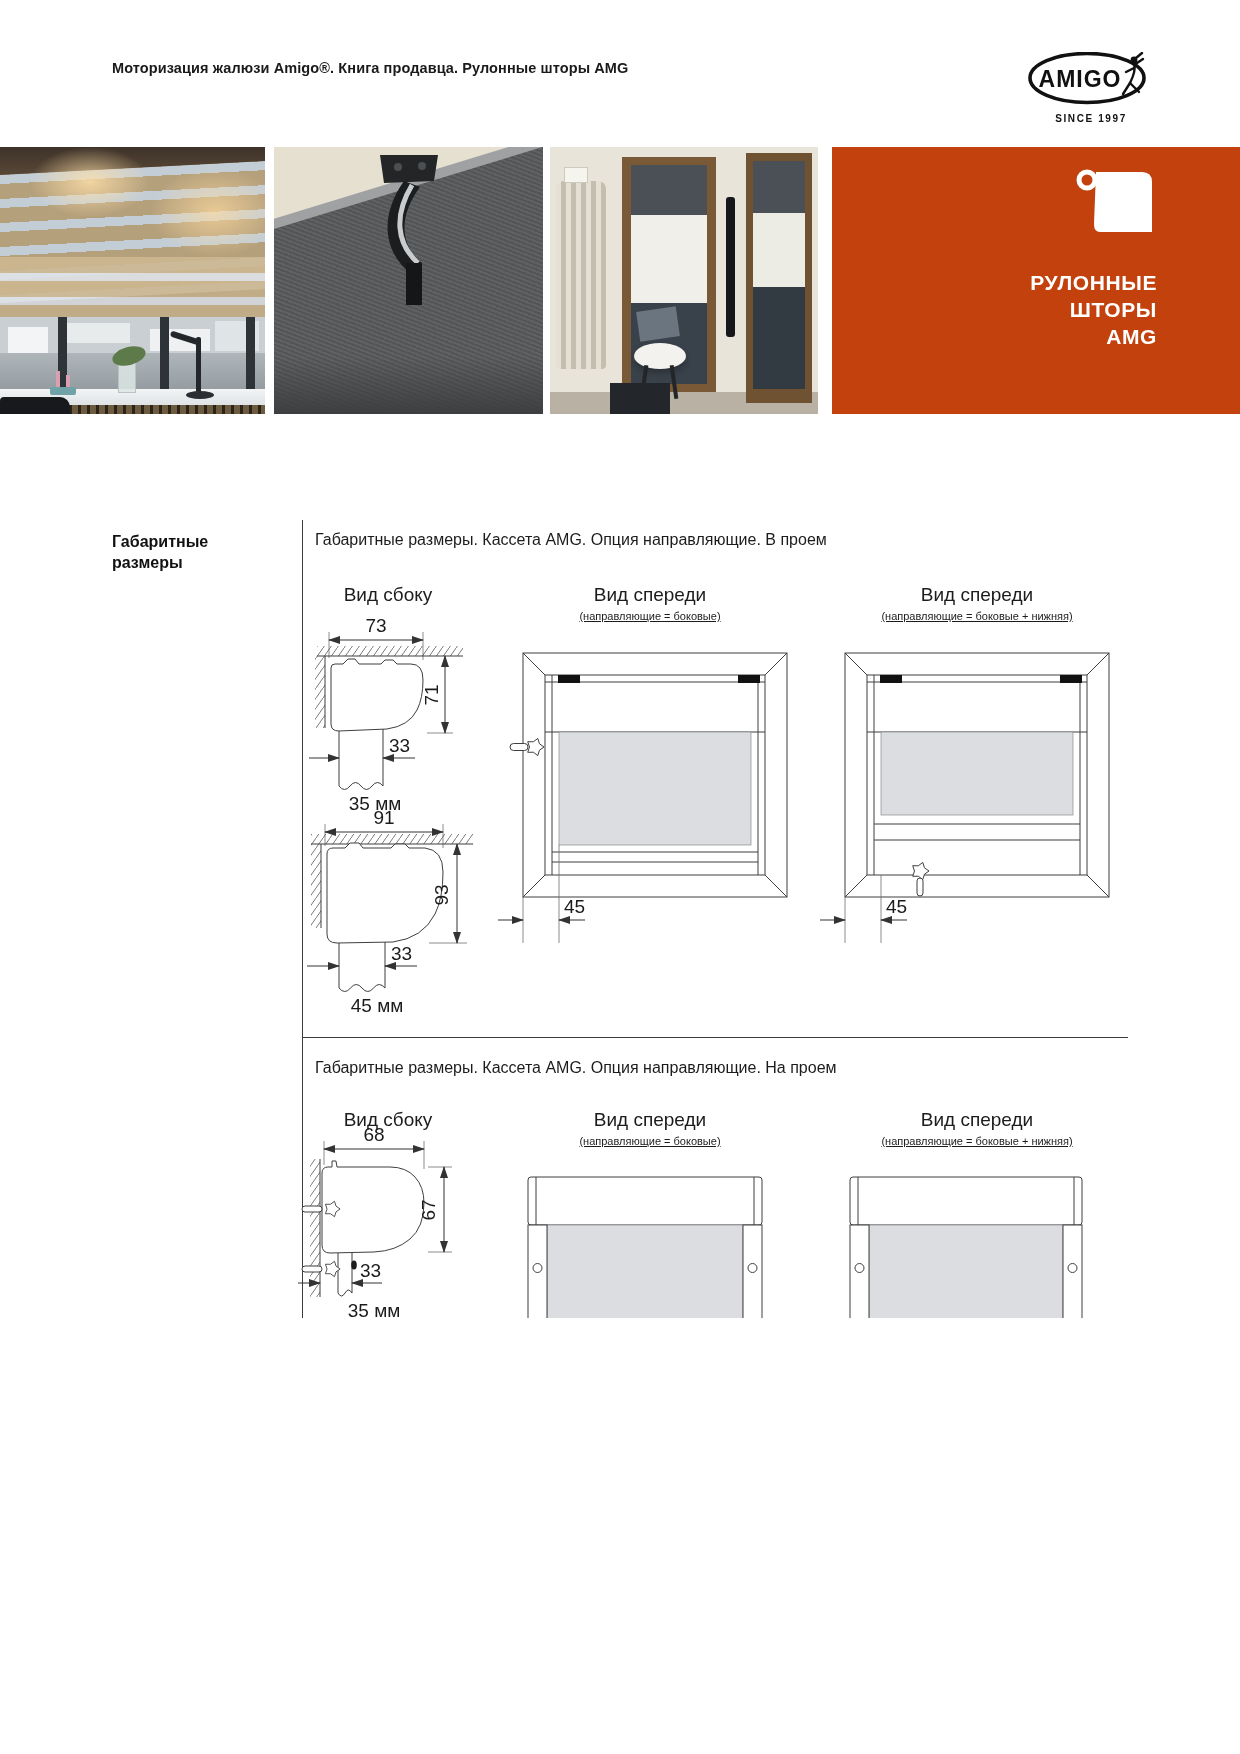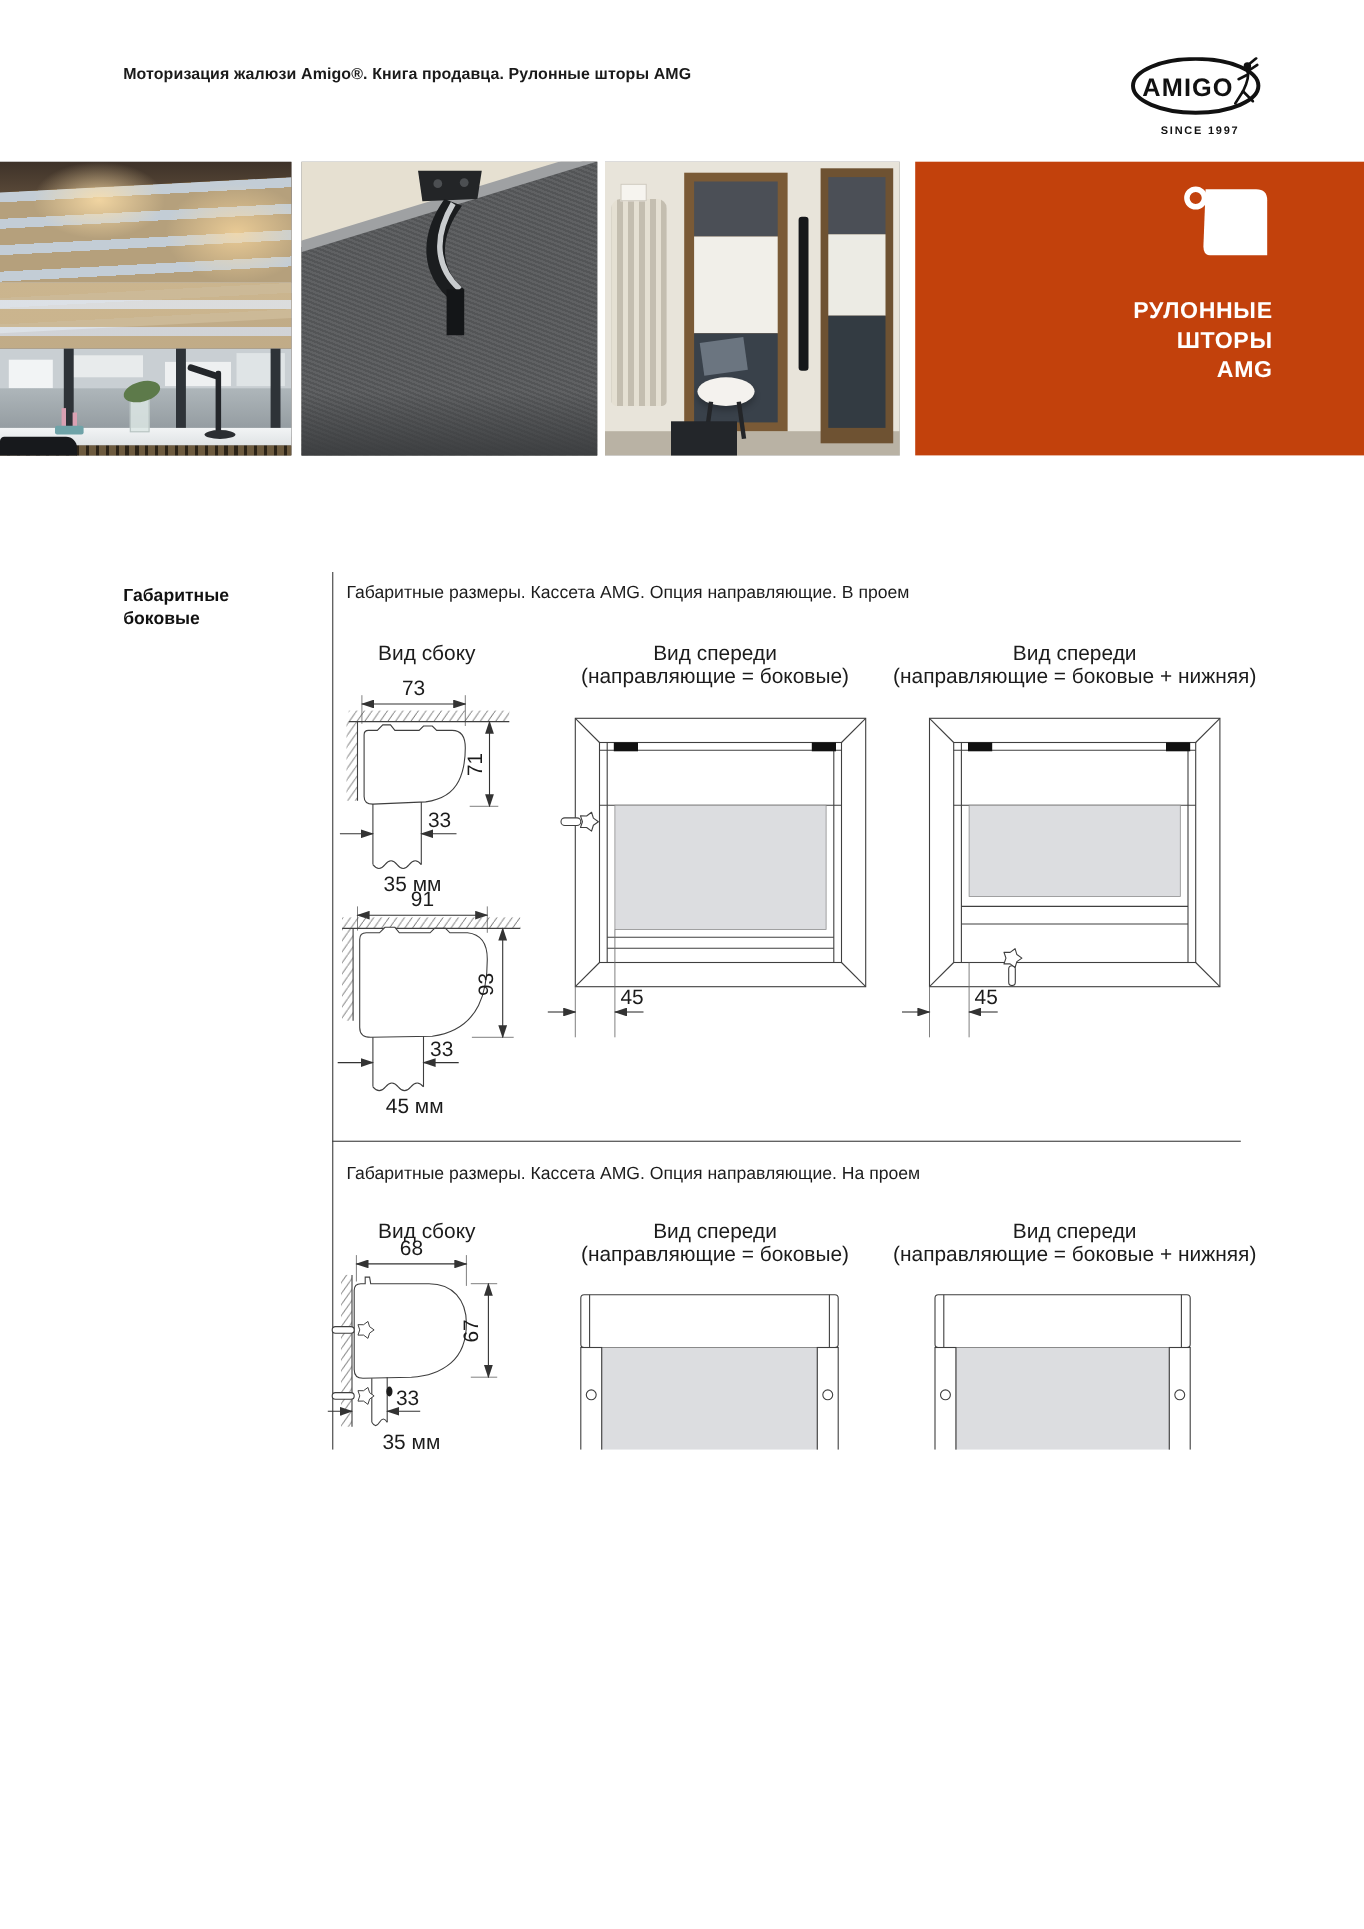--- a/index.html
+++ b/index.html
@@ -12,21 +12,21 @@
   .photo{top:147px;height:267px;overflow:hidden;background:#888;}
   .hero-panel{left:832px;top:147px;width:415px;height:267px;background:#c2410c;}
   .hero-title{right:90px;top:122px;text-align:right;color:#fff;font-size:21px;font-weight:700;
               line-height:27px;letter-spacing:.6px;}
   
   .sidebar-label{left:112px;top:531px;font-size:16px;font-weight:700;line-height:21px;color:#111;}
   .vdiv{left:302px;top:520px;width:1px;height:1050px;background:#3c3c3c;}
   .hdiv{left:302px;top:1037px;width:826px;height:1px;background:#3c3c3c;}
   .sec-heading{font-size:16px;color:#1c1c1c;}
   .view-title{font-size:19px;color:#1c1c1c;text-align:center;line-height:23px;}
-  .view-sub{font-size:19px;line-height:20px;}
+  .view-sub{font-size:11px;line-height:20px;text-decoration:underline;}
   
   svg text{font-family:"Liberation Sans",sans-serif;}
   .ln{stroke:#3f3f3f;stroke-width:1;fill:none;}
   .lnw{stroke:#3f3f3f;stroke-width:1;fill:#fff;}
   .thin{stroke:#6e6e6e;stroke-width:.8;fill:none;}
   .dimln{stroke:#333;stroke-width:1;fill:none;}
   .fabric{fill:#dcdde0;stroke:#8a8a8a;stroke-width:.7;}
   .clip{fill:#111;}
   text.dim{font-size:19px;fill:#1b1b1b;}
   
@@ -149,21 +149,21 @@
     </svg>
     <div class="abs hero-title">
       <div>РУЛОННЫЕ</div>
       <div>ШТОРЫ</div>
       <div>AMG</div>
     </div>
   </div>
 
   <div class="abs sidebar-label">
     <div>Габаритные</div>
-    <div>боковые</div>
+    <div>размеры</div>
   </div>
   <div class="abs vdiv"></div>
   <div class="abs hdiv"></div>
 
   <div class="abs sec-heading" style="left:315px;top:1059px;">Габаритные размеры. Кассета AMG. Опция направляющие. На проем</div>
   <div class="abs sec-heading" style="left:315px;top:531px;">Габаритные размеры. Кассета AMG. Опция направляющие. В проем</div>
 
   <div class="abs view-title" style="left:318px;top:583px;width:140px;">Вид сбоку</div>
   <div class="abs view-title" style="left:495px;top:583px;width:310px;">
     <div>Вид спереди</div>

